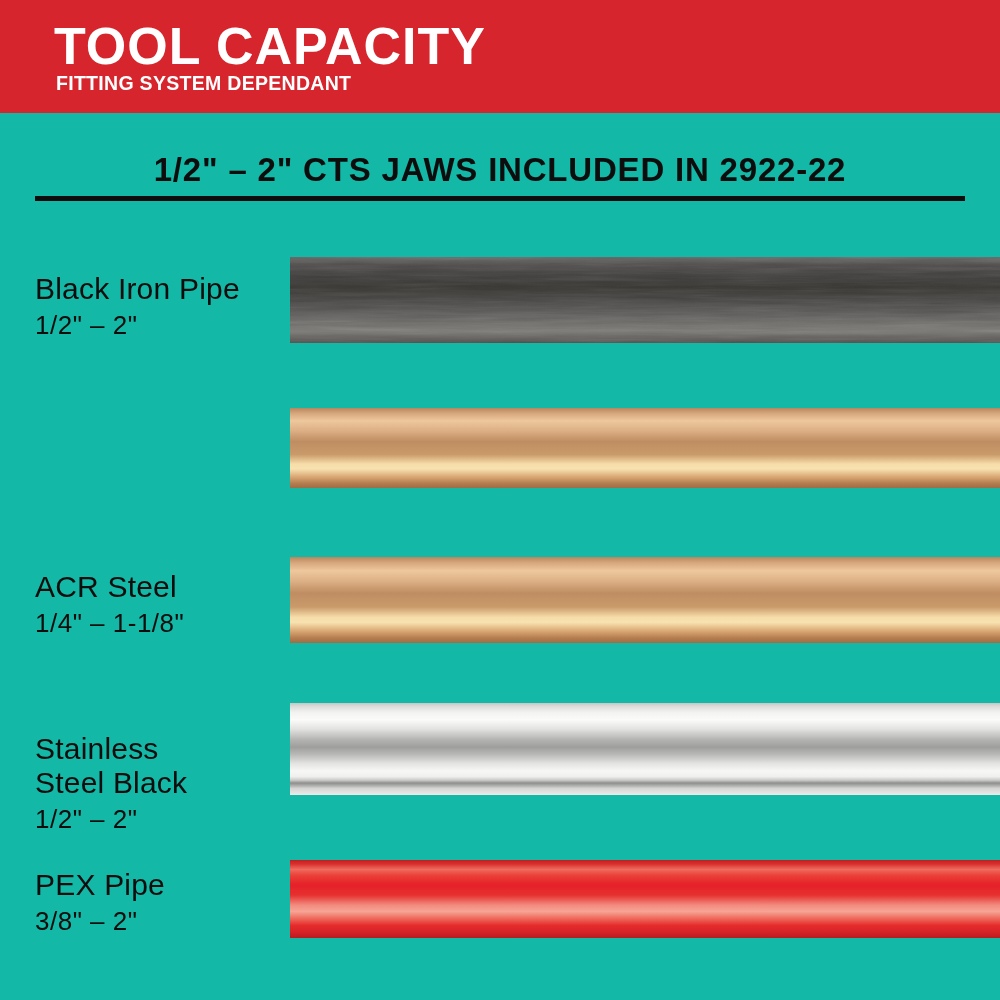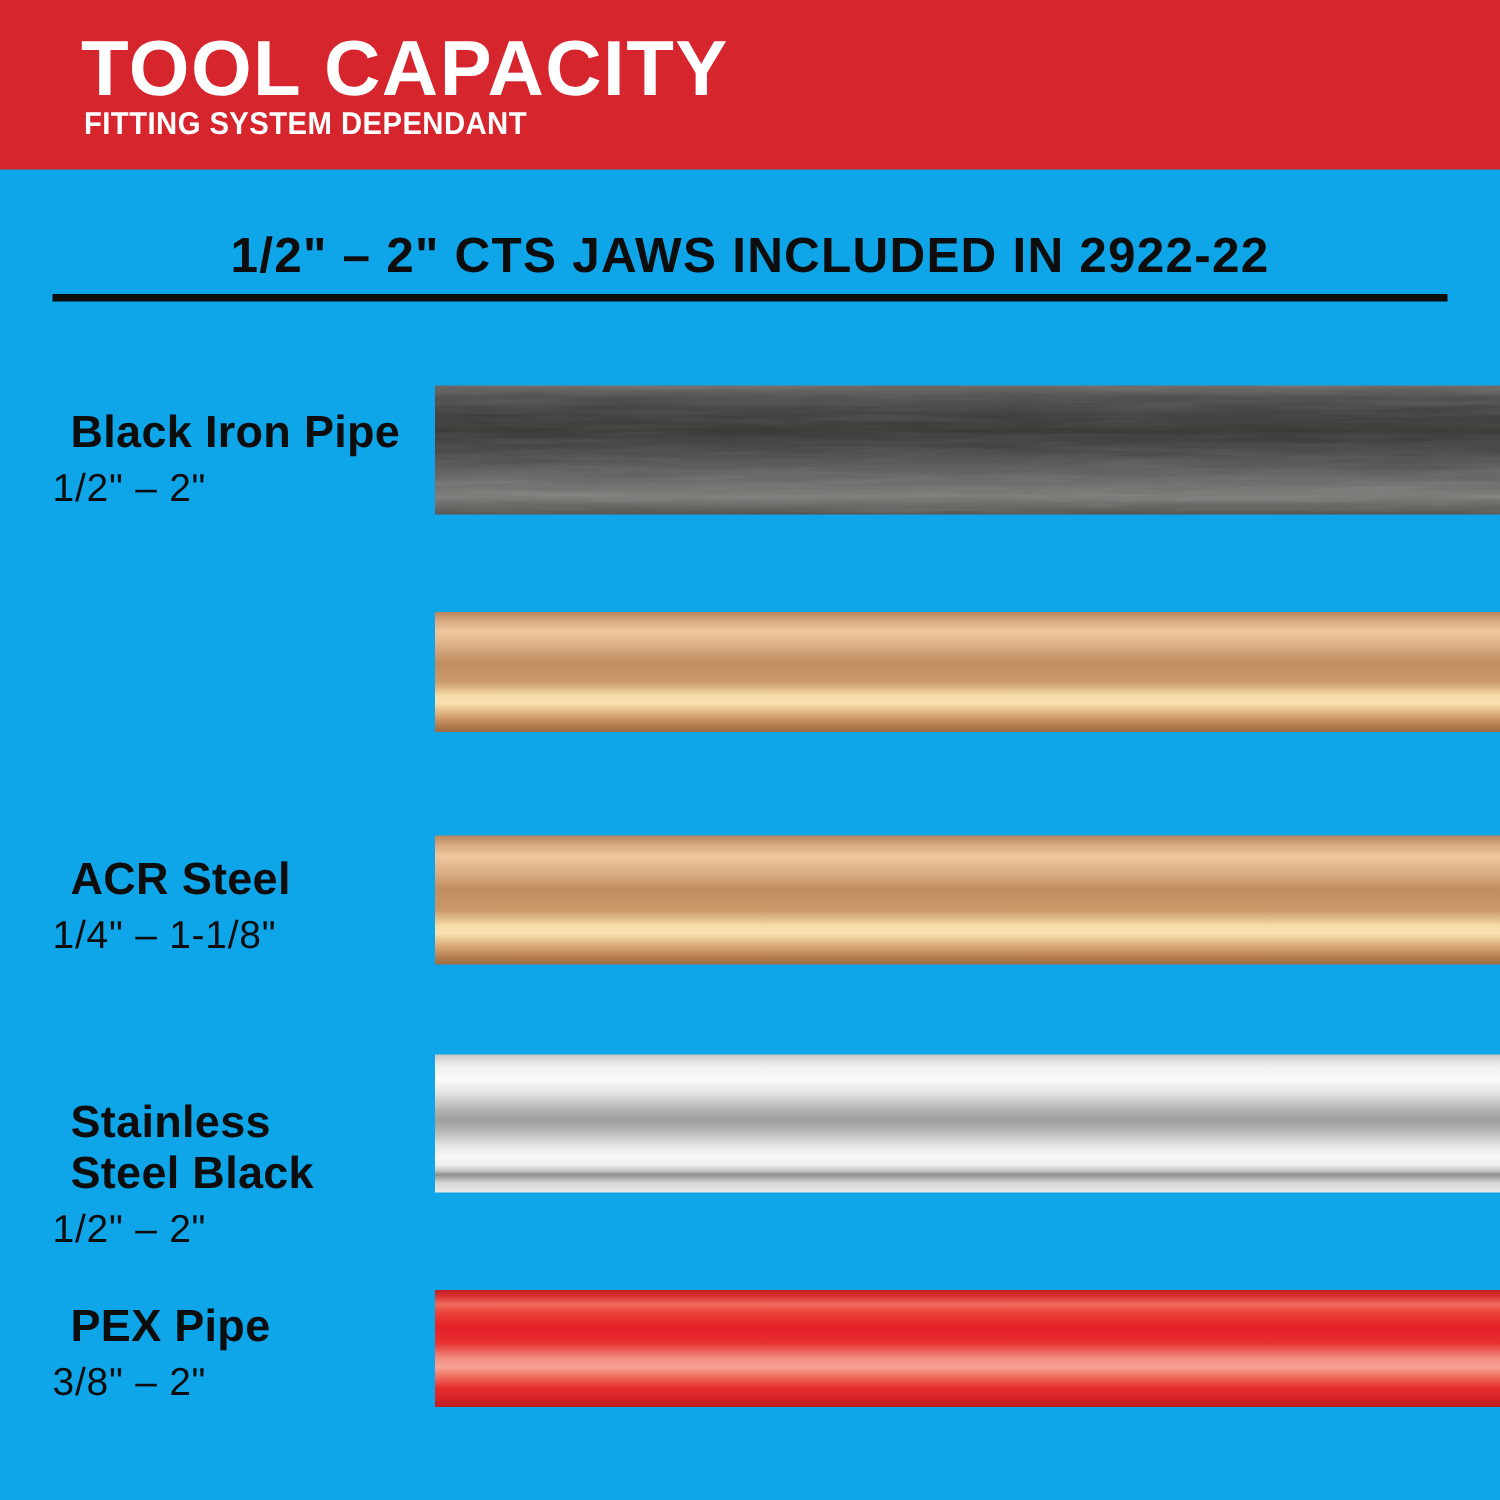--- a/index.html
+++ b/index.html
@@ -1,17 +1,17 @@
 <!DOCTYPE html>
 <html><head>
 <meta charset="utf-8">
 <style>
   html,body{margin:0;padding:0;background:#ffffff;}
   .canvas{
-    position:relative;width:1000px;height:1000px;background:#0ea5e9;
+    position:relative;width:1000px;height:1000px;background:#14b8a6;
     font-family:"Liberation Sans",sans-serif;overflow:hidden;color:#0d0d0d;
   }
   
   .banner{position:absolute;left:0;top:0;width:1000px;height:113px;background:#d6252c;}
   .banner-title{
     position:absolute;left:54px;top:20px;
     font-size:52px;font-weight:bold;letter-spacing:1px;line-height:1;color:#ffffff;
     white-space:nowrap;
   }
   .banner-subtitle{
@@ -20,21 +20,21 @@
     transform:scaleX(.93);transform-origin:left center;white-space:nowrap;
   }
   
   .headline{
     position:absolute;left:0;top:151px;width:1000px;text-align:center;
     font-size:33px;font-weight:bold;letter-spacing:.8px;white-space:nowrap;color:#0d0d0d;
   }
   .rule{position:absolute;left:35px;top:196px;width:930px;height:5px;background:#0d0d0d;}
   
   .label{position:absolute;left:35px;width:260px;}
-  .label .title{font-size:30px;font-weight:bold;line-height:34px;letter-spacing:.2px;white-space:nowrap;margin-left:12px;}
+  .label .title{font-size:30px;font-weight:normal;line-height:34px;letter-spacing:.2px;white-space:nowrap;}
   .label .range{font-size:26px;line-height:28px;margin-top:5px;letter-spacing:.5px;white-space:nowrap;}
   .l1{top:272px}.l2{top:414px}.l3{top:570px}.l4{top:732px}.l5{top:868px}
   
   .pipe{position:absolute;left:290px;width:710px;}
   .pipe.iron{top:257px;height:86px;
     background:linear-gradient(180deg,#686866 0%,#504f4d 8%,#403f3d 22%,#383734 36%,
       #4a4947 52%,#5d5c5a 66%,#6e6d6a 78%,#7a7976 86%,#62615e 94%,#514f4c 100%);}
   .pipe.copper{
     background:linear-gradient(180deg,#b8865e 0%,#d7a87e 7%,#eec89e 16%,#ddb085 28%,
       #bf8d62 42%,#c99a6a 58%,#f6dda9 70%,#f8e2b0 76%,#d9a874 86%,#b67e50 94%,#9f6c44 100%);}

